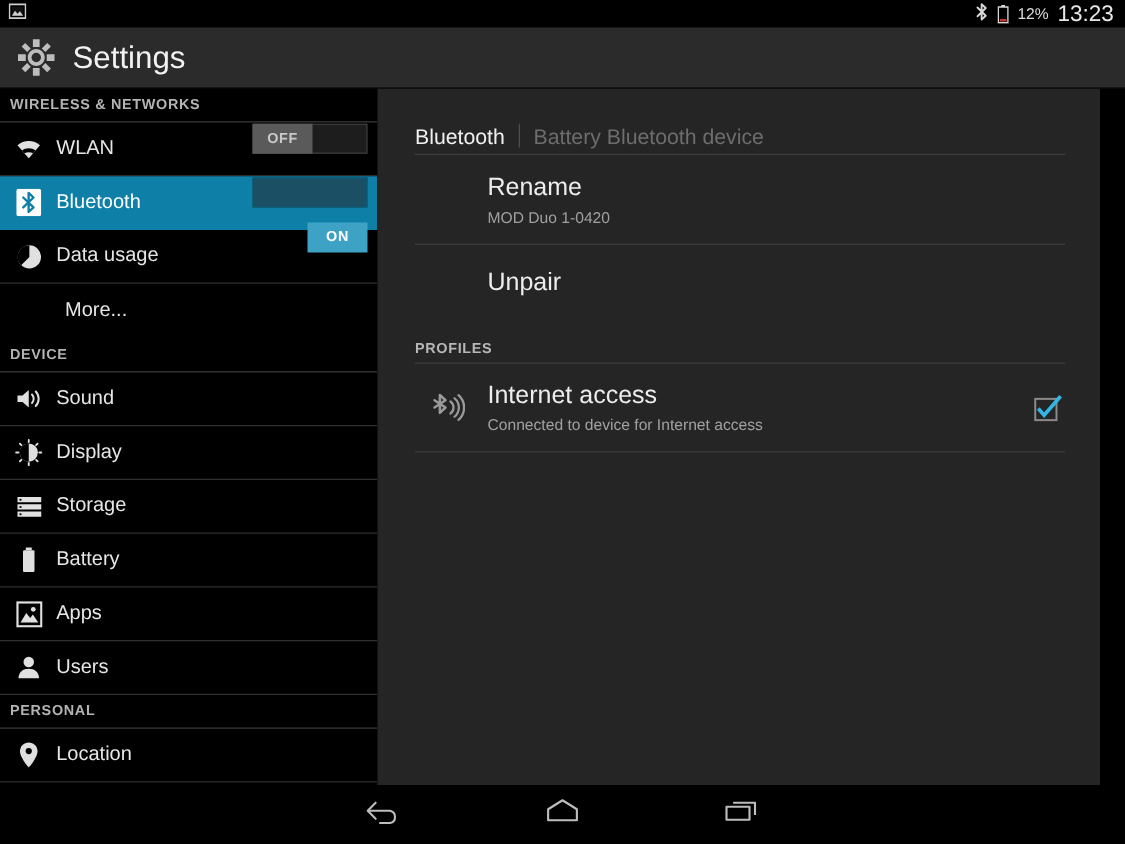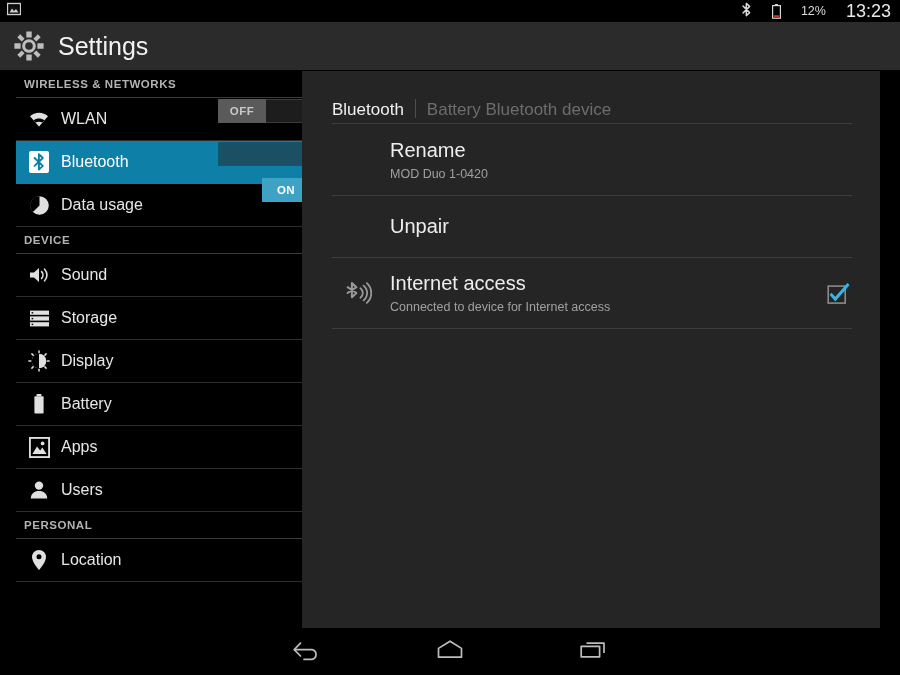--- a/index.html
+++ b/index.html
@@ -11,38 +11,38 @@
   }
   #screen { position:relative; width:900px; height:675px; background:#000; }
 
   
   .statusbar {
     position:absolute; left:0; top:0; width:900px; height:22px;
     background:#000; display:flex; align-items:center;
   }
   .sb-left { display:flex; align-items:center; padding-left:7px; gap:5px; }
   .sb-right {
-    margin-left:auto; display:flex; align-items:center; gap:20px;
+    margin-left:auto; display:flex; align-items:center; gap:7px;
     padding-right:9px; color:#d8d8d8; font-size:12px;
   }
   .sb-pct { font-size:12.5px; color:#dcdcdc; letter-spacing:0; }
   .sb-clock { font-size:18px; color:#e8e8e8; }
 
   
   .actionbar {
     position:absolute; left:0; top:22px; width:900px; height:49px;
     background:#2b2b2b; display:flex; align-items:center;
     border-bottom:1px solid #000;
   }
   .gear-wrap { margin-left:10px; width:38px; height:38px; display:flex; align-items:center; justify-content:center; }
   .app-title { margin-left:10px; font-size:25px; color:#f2f2f2; font-weight:400; }
 
   
   .sidebar {
-    position:absolute; left:16px; top:71px; width:302px; height:557px;
+    position:absolute; left:0; top:71px; width:302px; height:557px;
     background:#000; overflow:hidden;
   }
   .sec-header {
     height:27px; display:flex; align-items:center;
     padding-left:8px; font-size:11.5px; font-weight:bold;
     color:#b3b3b3; letter-spacing:.55px;
     border-bottom:1px solid #3a3a3a;
   }
   .row {
     position:relative; height:43px; display:flex; align-items:center;
@@ -205,46 +205,35 @@
     <div class="row">
       <span class="ico">
         <svg width="21" height="21" viewBox="0 0 21 21">
           <circle cx="10.5" cy="10.5" r="9.3" fill="#e0e0e0"></circle>
           <path d="M10.5 10.5 L10.5 1.2 A9.3 9.3 0 0 0 3.9 17.1 Z" fill="#000"></path>
         </svg>
       </span>
       <span class="lbl">Data usage</span>
     </div>
 
+    <div class="row noicon" style="height:44px;">
+      <span class="lbl">More...</span>
+    </div>
 
     <div class="sec-header">DEVICE</div>
 
     <div class="row">
       <span class="ico">
         <svg width="22" height="20" viewBox="0 0 22 20">
           <path d="M2 7.4 L6 7.4 L11 3 L11 17 L6 12.6 L2 12.6 Z" fill="#e0e0e0"></path>
           <path d="M13.6 6.6 A5 5 0 0 1 13.6 13.4" fill="none" stroke="#e0e0e0" stroke-width="1.6" stroke-linecap="round"></path>
           <path d="M16.6 4.2 A8.4 8.4 0 0 1 16.6 15.8" fill="none" stroke="#e0e0e0" stroke-width="1.6" stroke-linecap="round"></path>
         </svg>
       </span>
       <span class="lbl">Sound</span>
-    </div>
-
-    <div class="row">
-      <span class="ico">
-        <svg width="21" height="19" viewBox="0 0 21 19">
-          <rect x="1" y="1.6" width="19" height="4.2" fill="#e0e0e0"></rect>
-          <rect x="1" y="7.4" width="19" height="4.2" fill="#e0e0e0"></rect>
-          <rect x="1" y="13.2" width="19" height="4.2" fill="#e0e0e0"></rect>
-          <rect x="2.6" y="3.1" width="1.6" height="1.4" fill="#000"></rect>
-          <rect x="2.6" y="8.9" width="1.6" height="1.4" fill="#000"></rect>
-          <rect x="2.6" y="14.7" width="1.6" height="1.4" fill="#000"></rect>
-        </svg>
-      </span>
-      <span class="lbl">Storage</span>
     </div>
 
     <div class="row">
       <span class="ico">
         <svg width="22" height="22" viewBox="0 0 22 22">
           <circle cx="11" cy="11" r="7.3" fill="#e0e0e0"></circle>
           <path d="M11 3.7 A7.3 7.3 0 0 0 11 18.3 Z" fill="#000"></path>
           <g stroke="#e0e0e0" stroke-width="1.5" stroke-linecap="round">
             <line x1="11" y1="0.9" x2="11" y2="2.6"></line>
               <line x1="11" y1="19.4" x2="11" y2="21.1"></line>
@@ -255,20 +244,34 @@
             <line x1="18.1" y1="3.9" x2="16.9" y2="5.1"></line>
               <line x1="5.1" y1="16.9" x2="3.9" y2="18.1"></line>
           </g>
         </svg>
       </span>
       <span class="lbl">Display</span>
     </div>
 
     <div class="row">
       <span class="ico">
+        <svg width="21" height="19" viewBox="0 0 21 19">
+          <rect x="1" y="1.6" width="19" height="4.2" fill="#e0e0e0"></rect>
+          <rect x="1" y="7.4" width="19" height="4.2" fill="#e0e0e0"></rect>
+          <rect x="1" y="13.2" width="19" height="4.2" fill="#e0e0e0"></rect>
+          <rect x="2.6" y="3.1" width="1.6" height="1.4" fill="#000"></rect>
+          <rect x="2.6" y="8.9" width="1.6" height="1.4" fill="#000"></rect>
+          <rect x="2.6" y="14.7" width="1.6" height="1.4" fill="#000"></rect>
+        </svg>
+      </span>
+      <span class="lbl">Storage</span>
+    </div>
+
+    <div class="row">
+      <span class="ico">
         <svg width="14" height="22" viewBox="0 0 14 22">
           <rect x="4.6" y="1" width="4.8" height="2.2" fill="#e0e0e0"></rect>
           <rect x="2.4" y="3.2" width="9.2" height="17.4" rx="1" fill="#e0e0e0"></rect>
         </svg>
       </span>
       <span class="lbl">Battery</span>
     </div>
 
     <div class="row">
       <span class="ico">
@@ -319,20 +322,21 @@
       <div class="c-title">Rename</div>
       <div class="c-sub">MOD Duo 1-0420</div>
     </div>
 
     <div class="divider"></div>
 
     <div class="c-row" style="padding-top:17px;padding-bottom:17px;">
       <div class="c-title">Unpair</div>
     </div>
 
+    <div class="c-sec-header">PROFILES</div>
 
     <div class="divider"></div>
 
     <div class="c-row profile">
       <span class="profile-ico">
         <svg width="28" height="26" viewBox="0 0 28 26">
           <path d="M3.6 7.2 L12.4 13 L7.9 17.3 L7.9 3.0 L12.4 7.2 L3.6 13" fill="none" stroke="#9a9a9a" stroke-width="2" stroke-linejoin="round" stroke-linecap="round"></path>
           <path d="M16.4 8.2 A6 6 0 0 1 16.4 17.8" fill="none" stroke="#9a9a9a" stroke-width="1.8" stroke-linecap="round"></path>
           <path d="M19.6 5.6 A9.6 9.6 0 0 1 19.6 20.4" fill="none" stroke="#9a9a9a" stroke-width="1.8" stroke-linecap="round"></path>
           <path d="M22.8 3.1 A13.2 13.2 0 0 1 22.8 22.9" fill="none" stroke="#9a9a9a" stroke-width="1.8" stroke-linecap="round"></path>

